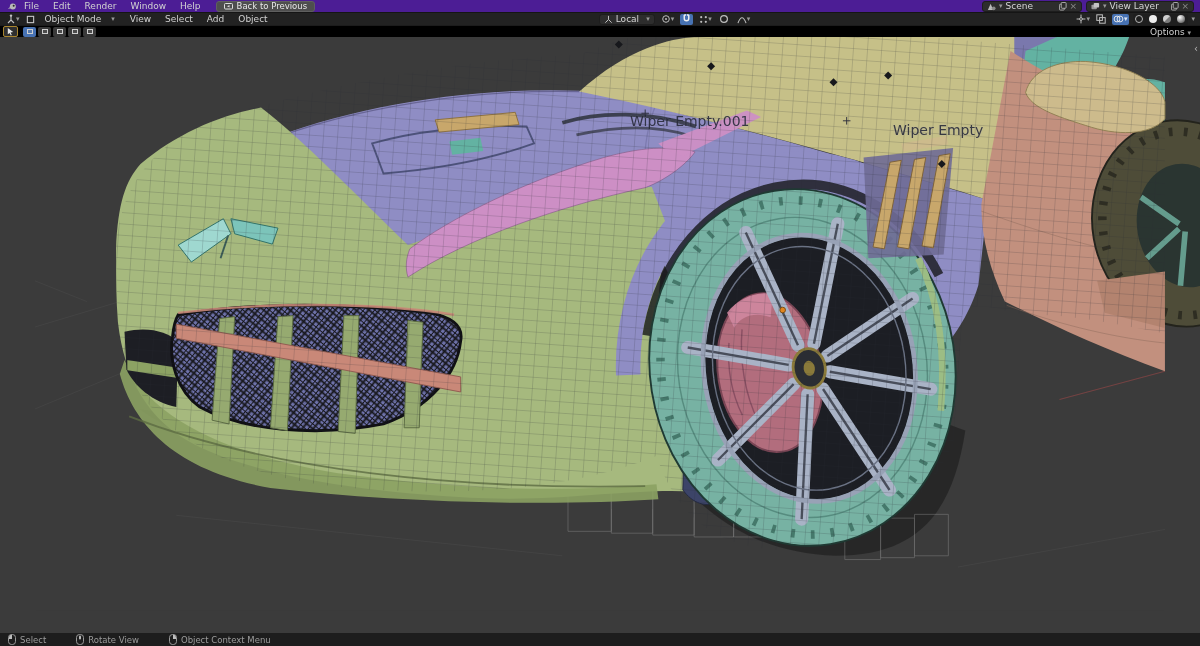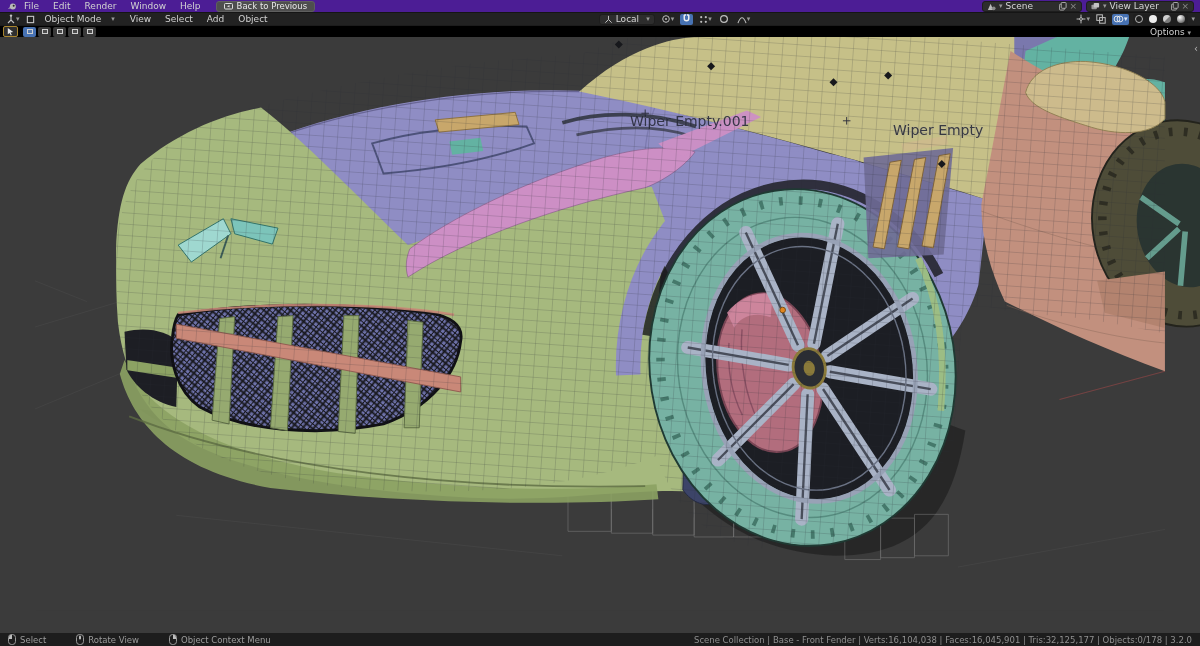--- a/index.html
+++ b/index.html
@@ -422,16 +422,15 @@
         </svg>
       <span>Rotate View</span>
     </span>
     <span class="hint">
       <svg width="8" height="11" viewBox="0 0 8 11">
           <rect x="0.5" y="0.5" width="7" height="10" rx="3" fill="none" stroke="#9a9a9a"></rect>
           <path d="M7,3 a3,3 0 0 0 -3,-2.5 V5 H7 Z" fill="#bdbdbd"></path>
         </svg>
       <span>Object Context Menu</span>
     </span>
-    <span class="stats">Scene Collection | Base - Front Fender | Verts:16,104,038 | Faces:16,045,901 | Tris:32,125,177 | Objects:0/178 | 3.2.0</span>
   </div>
 
 </div>
 
 </body></html>

